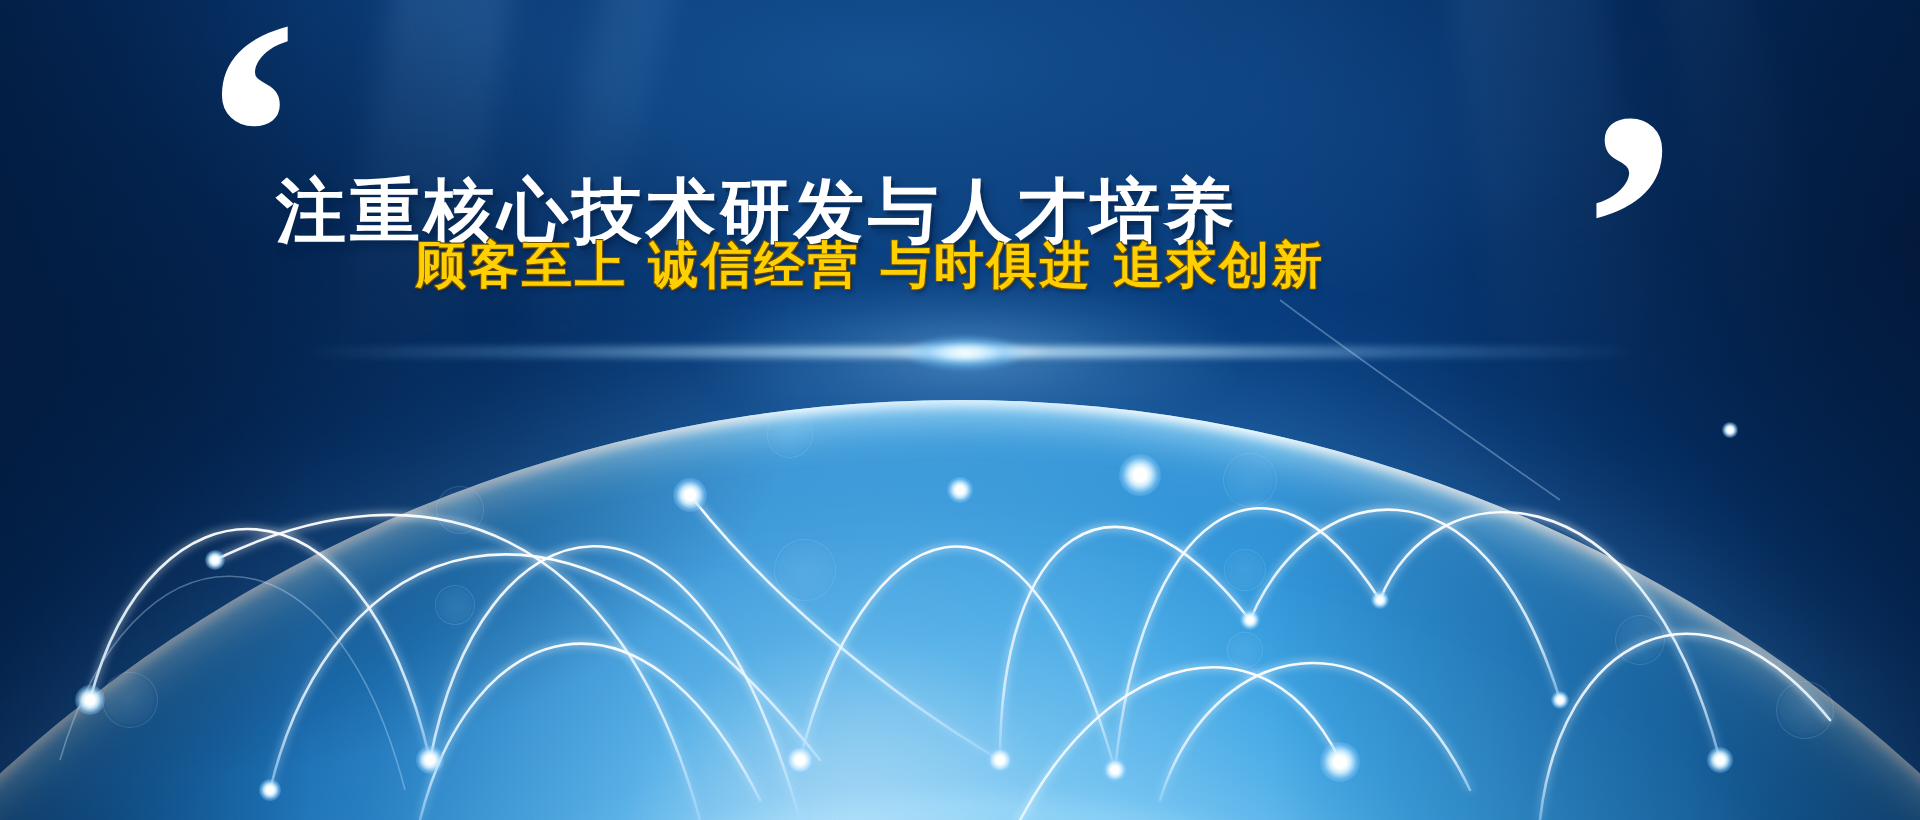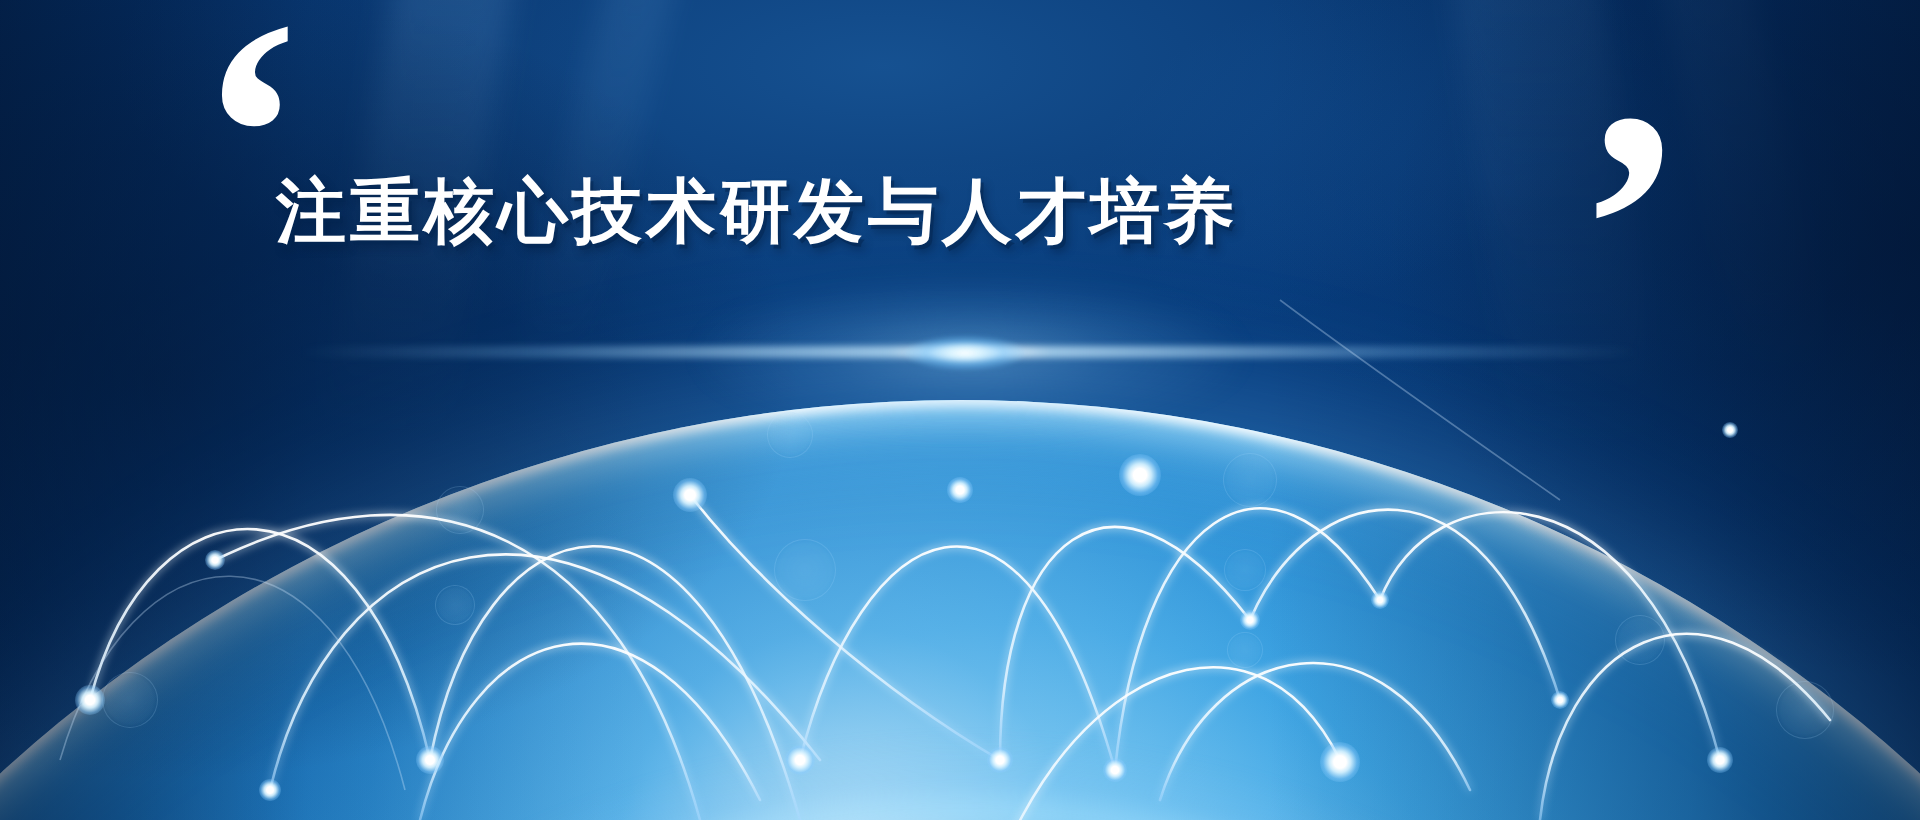--- a/index.html
+++ b/index.html
@@ -313,16 +313,17 @@
   <div class="bokeh" style="left:1250px;top:480px; width:52px; height:52px;"></div>
   <div class="bokeh" style="left:1245px;top:570px; width:40px; height:40px;"></div>
   <div class="bokeh" style="left:1245px;top:650px; width:34px; height:34px;"></div>
   <div class="bokeh" style="left:1640px;top:640px; width:48px; height:48px;"></div>
   <div class="bokeh" style="left:1805px;top:710px; width:56px; height:56px;"></div>
 
   <span id="quote-open" class="quote-mark">‘</span>
 
   <h1 id="headline">注重核心技术研发与人才培养</h1>
 
+  <div id="tagline">顾客至上  诚信经营  与时俱进  追求创新</div>
 
   <span id="quote-close" class="quote-mark">’</span>
 
 </div>
 
 </body></html>

